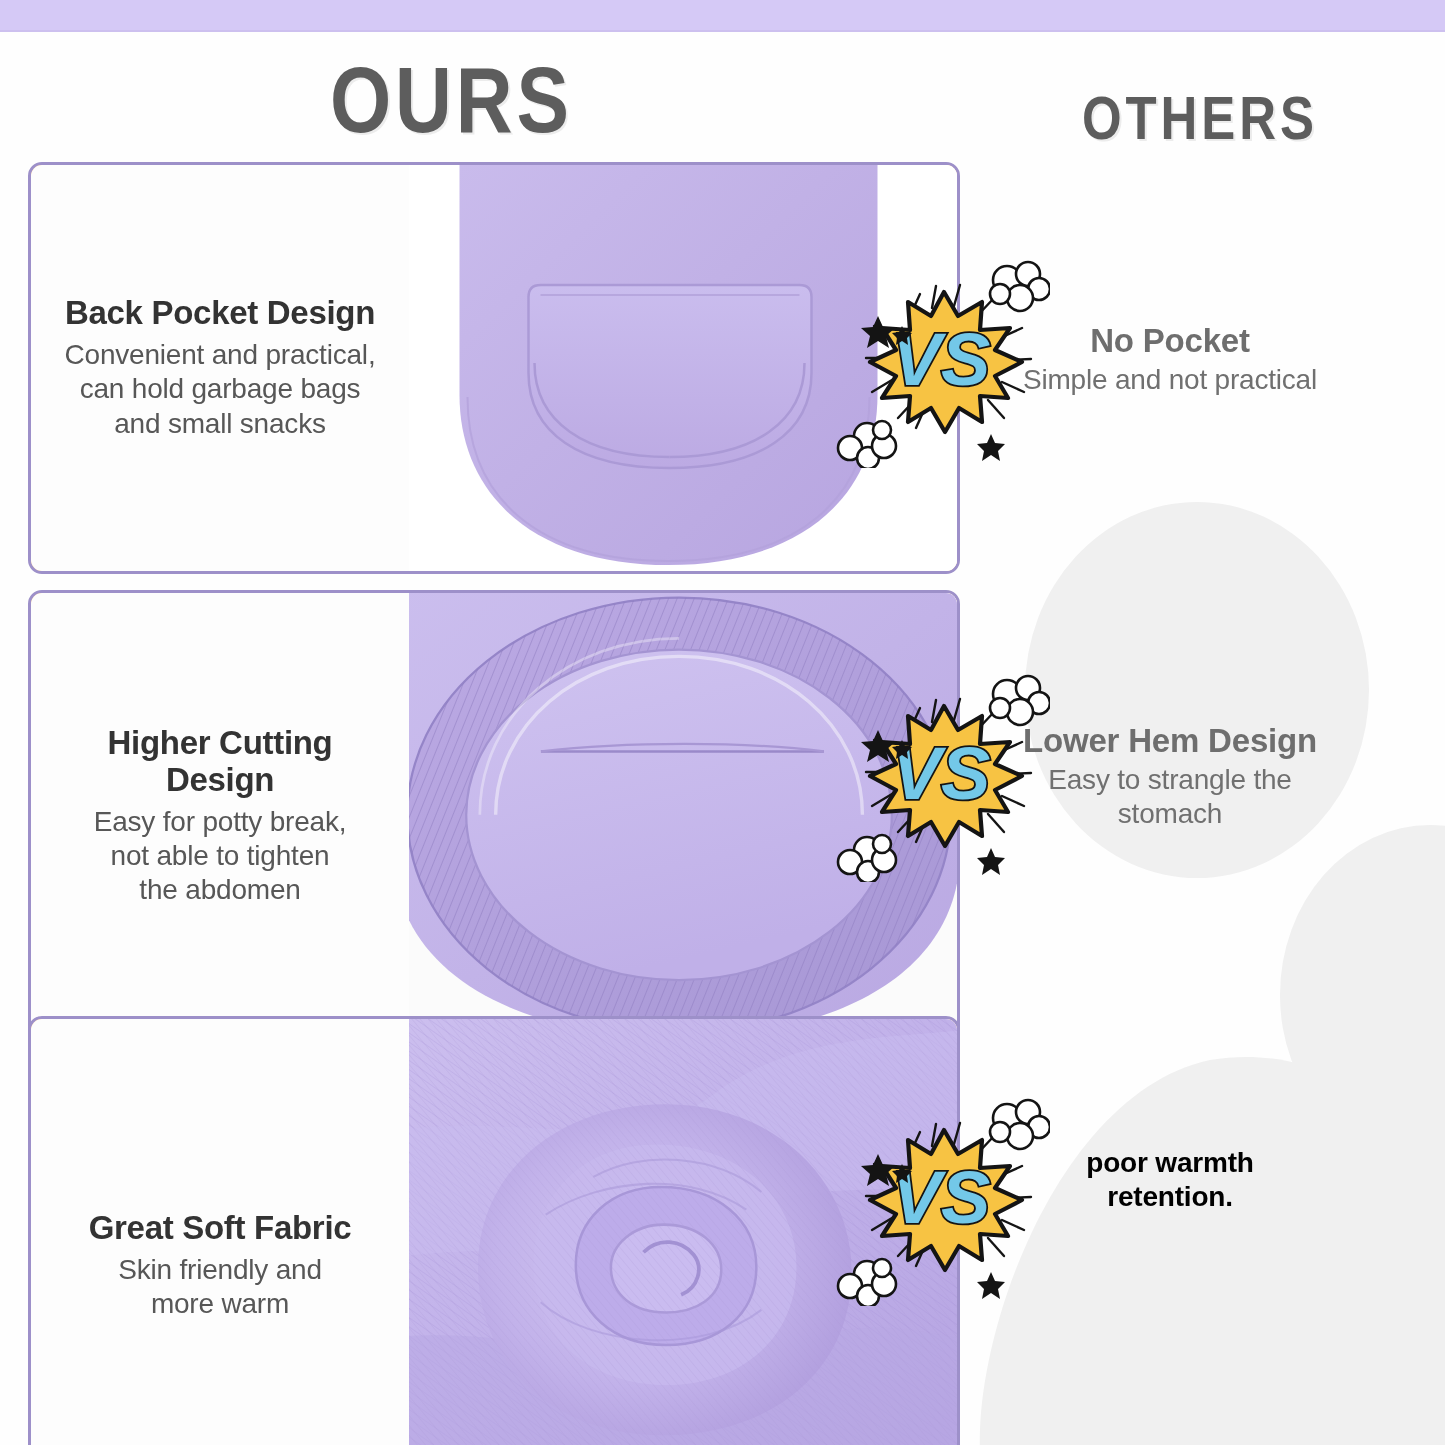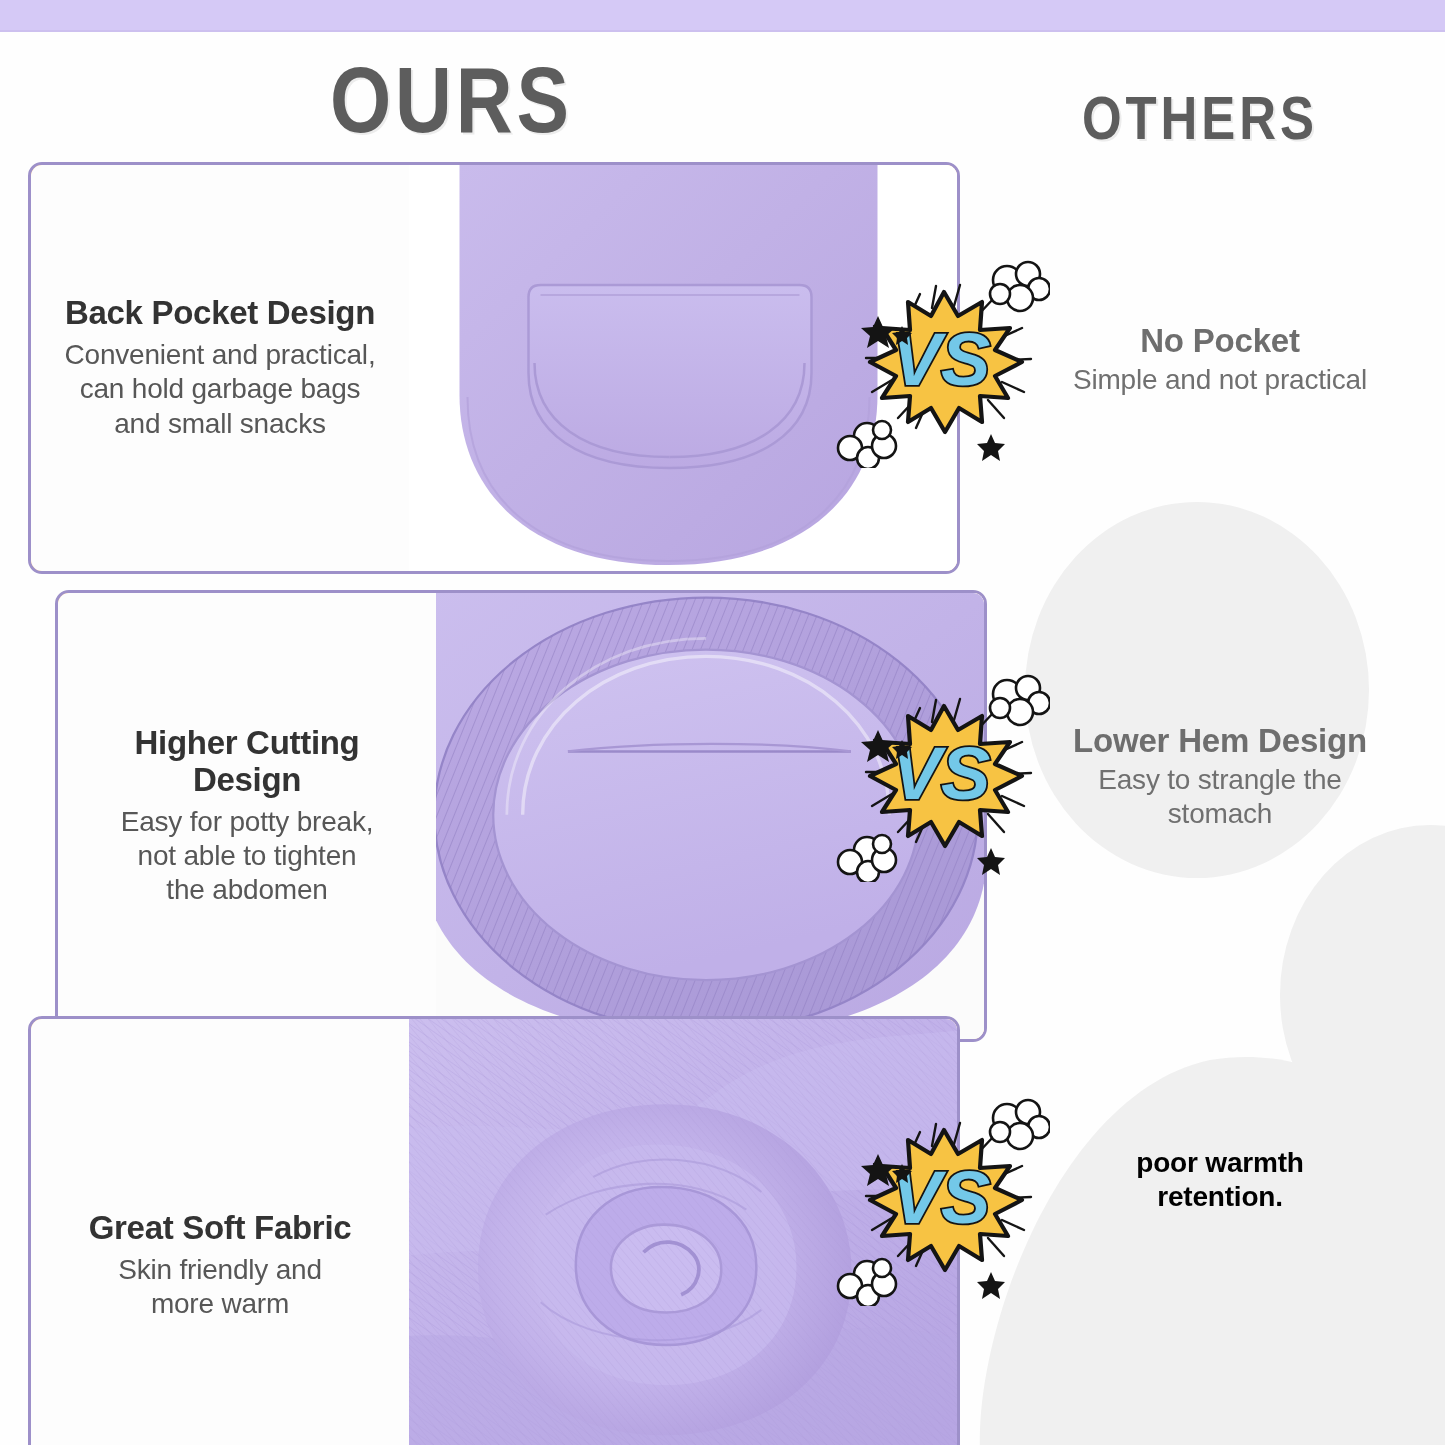--- a/index.html
+++ b/index.html
@@ -73,21 +73,21 @@
     width: 932px;
     border: 3px solid #9d90c9;
     border-radius: 14px;
     background: #fdba74;
     box-sizing: border-box;
     overflow: hidden;
     z-index: 3;
     display: flex;
   }
   .card-r1 { top: 162px;  height: 412px; }
-  .card-r2 { top: 590px;  height: 452px; margin-left: 27px; }
+  .card-r2 { top: 590px;  height: 452px; }
   .card-r3 { top: 1016px; height: 500px; }
 
   .card-text {
     flex: 0 0 378px;
     display: flex;
     flex-direction: column;
     justify-content: center;
     align-items: center;
     text-align: center;
     padding: 0 14px;
@@ -116,21 +116,21 @@
     font-size: 28px;
     line-height: 1.22;
     letter-spacing: -0.2px;
   }
 
   
   .others-block {
     position: absolute;
     z-index: 6;
     width: 400px;
-    left: 1020px;
+    left: 970px;
     text-align: center;
   }
   .others-r1 { top: 322px; }
   .others-r2 { top: 722px; }
   .others-r3 { top: 1146px; }
 
   .others-title {
     color: #6e6e6e;
     font-weight: 700;
     font-size: 33px;

